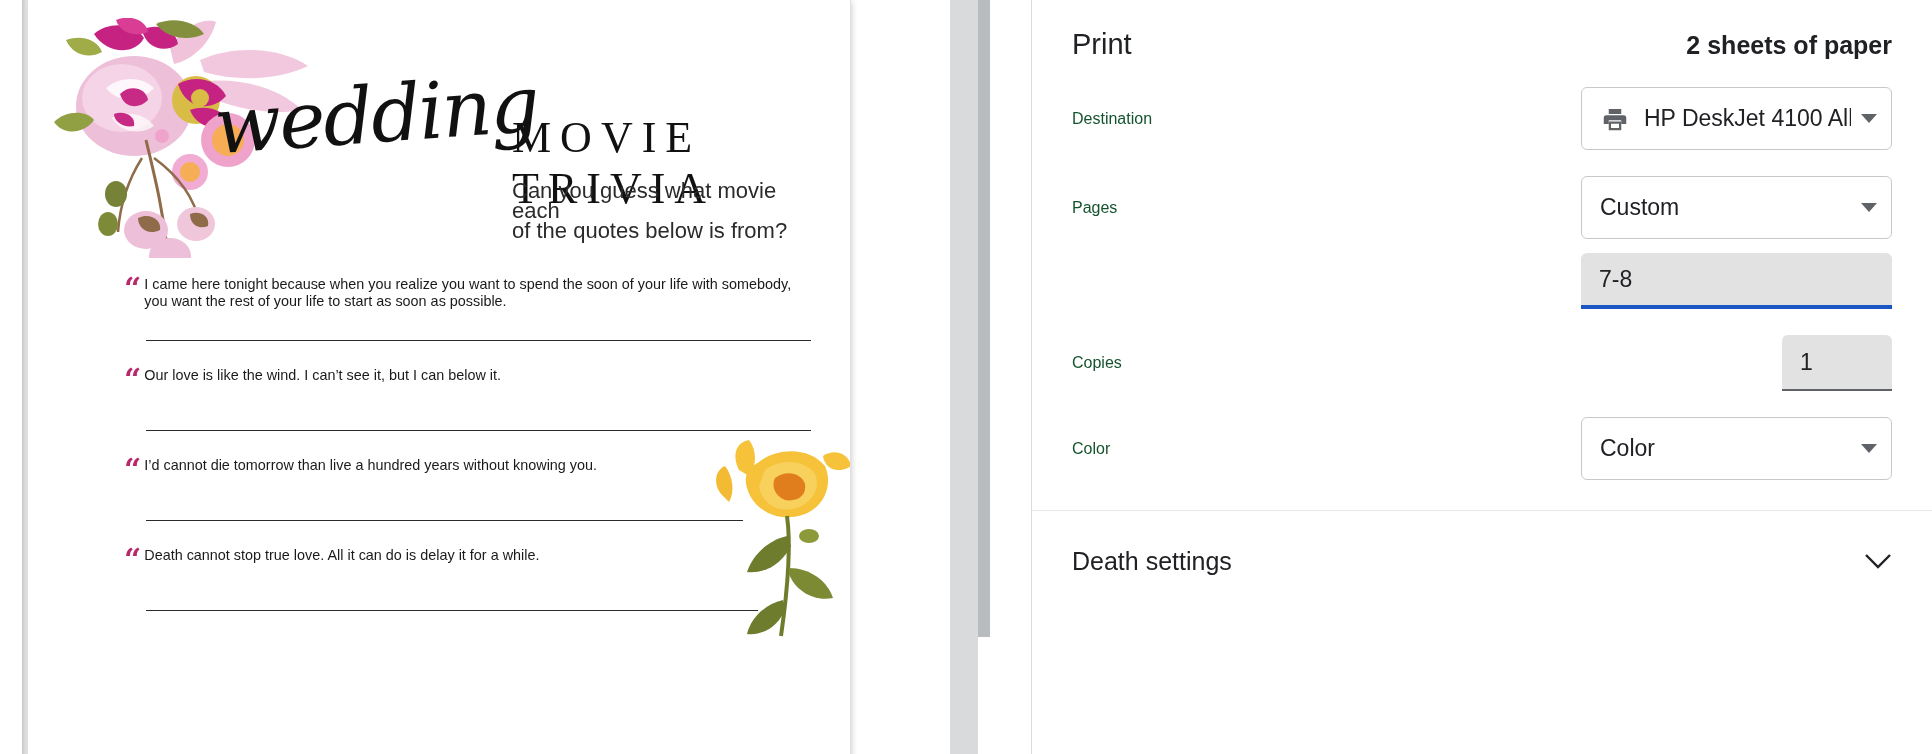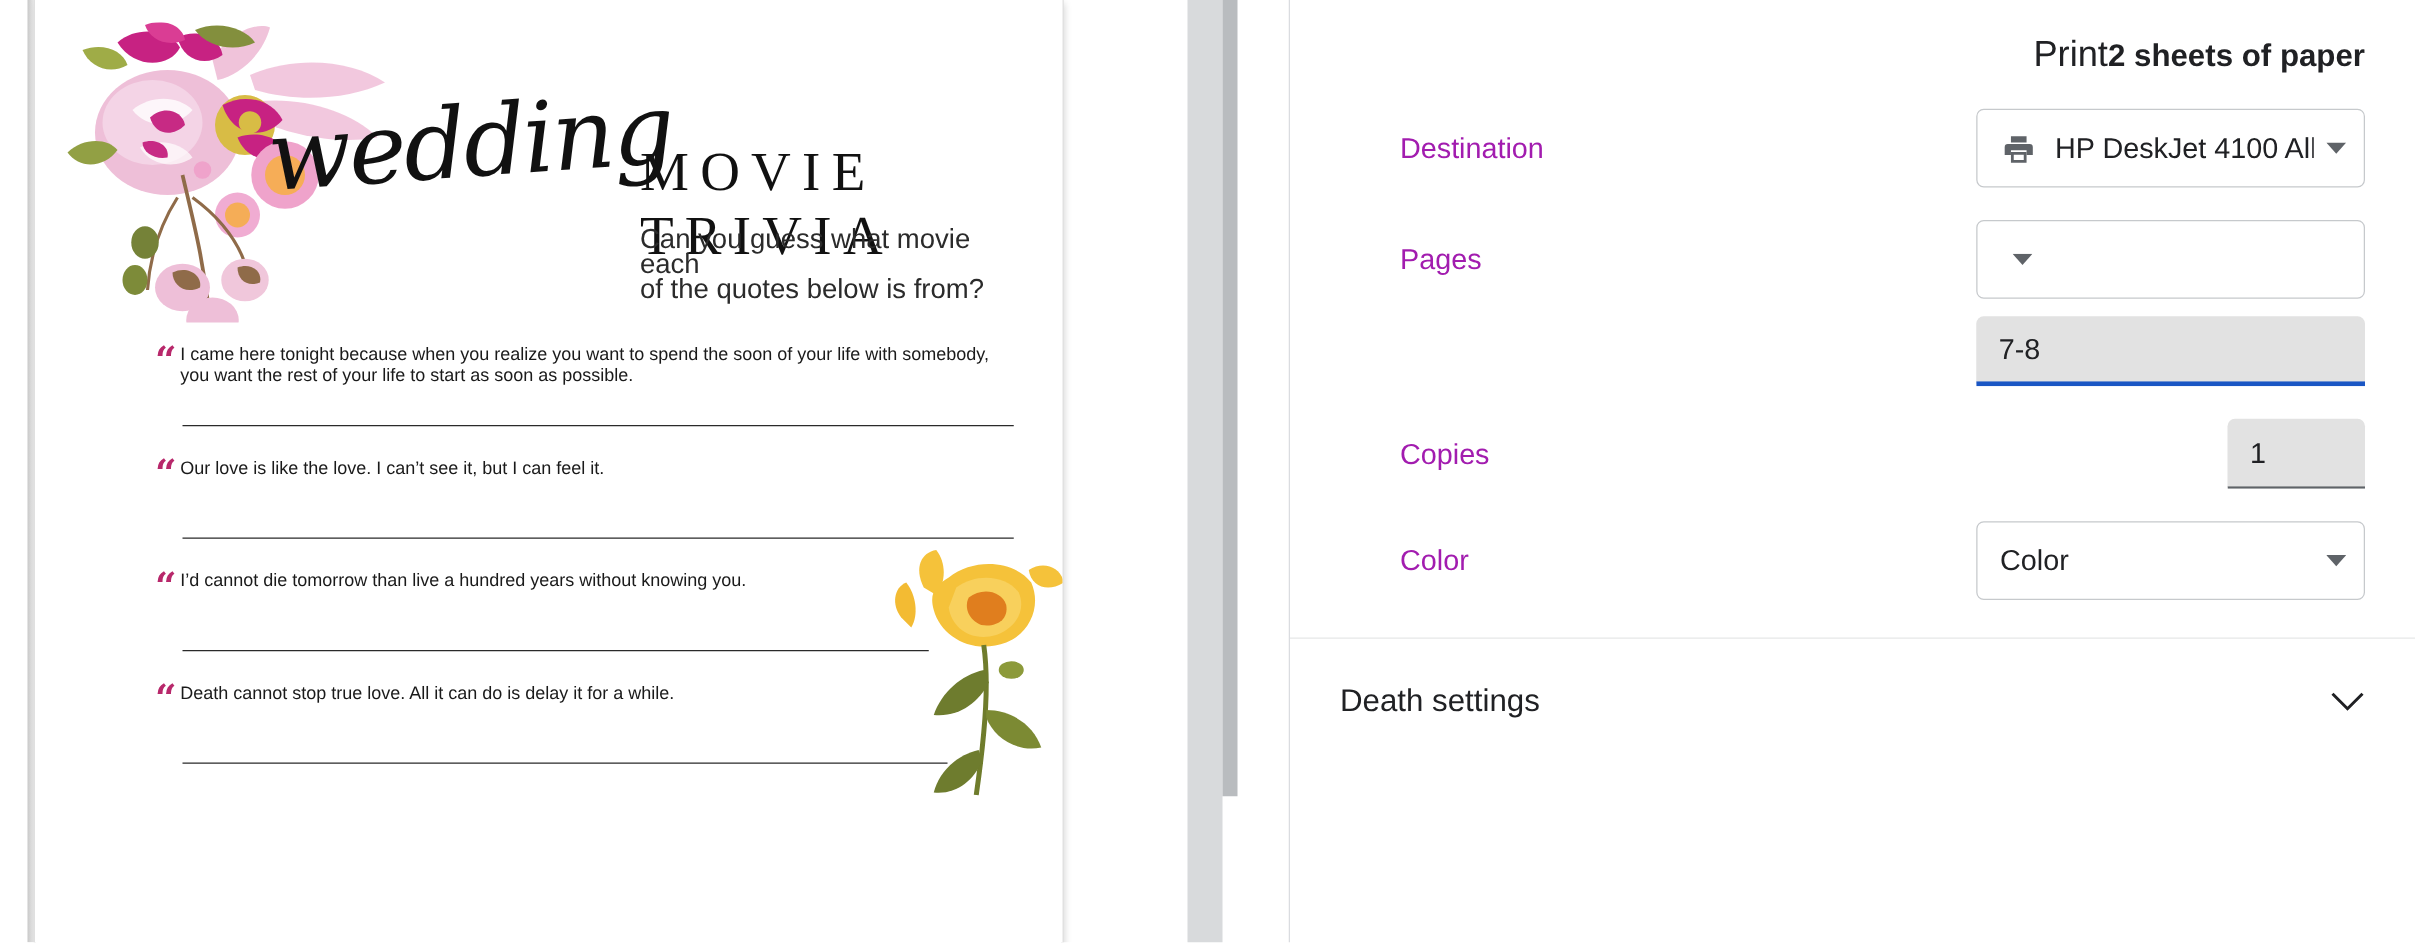--- a/index.html
+++ b/index.html
@@ -111,35 +111,35 @@
 
   
   .print-dialog {
     position: relative;
     flex: 1 1 auto;
     height: 754px;
     background: #ffffff;
     padding: 0 40px 0 40px;
   }
   .pd-header {
-    display: flex; align-items: baseline; justify-content: flex-end;
+    display: flex; align-items: baseline; justify-content: space-between;
     padding-top: 28px;
   }
   .pd-title {
     font-size: 29px; color: #202124; font-weight: 400;
   }
   .pd-sheets {
     font-size: 25px; color: #202124; font-weight: 700;
   }
 
   .pd-row {
     display: flex; align-items: center; justify-content: space-between;
     margin-top: 26px;
   }
-  .pd-label { font-size: 23px; color: #a21caf; margin-left: 48px; }
+  .pd-label { font-size: 16px; color: #14532d; }
 
   .pd-select {
     position: relative;
     width: 311px; height: 63px;
     border: 1px solid #c6c9cc;
     border-radius: 6px;
     display: flex; align-items: center;
     padding: 0 14px 0 18px;
     background: #fff;
     cursor: pointer;
@@ -273,21 +273,21 @@
         <div class="quote-row">
           <span class="qmark">“</span>
           <span class="qtext">I came here tonight because when you realize you want to spend the soon of your life with somebody, you want the rest of your life to start as soon as possible.</span>
         </div>
       </div>
       <div class="qrule" style="top:340px;"></div>
 
       <div class="quote-block" style="top:367px;">
         <div class="quote-row">
           <span class="qmark">“</span>
-          <span class="qtext">Our love is like the love. I can’t see it, but I can feel it.</span>
+          <span class="qtext">Our love is like the wind. I can’t see it, but I can below it.</span>
         </div>
       </div>
       <div class="qrule" style="top:430px;"></div>
 
       <div class="quote-block" style="top:457px;">
         <div class="quote-row">
           <span class="qmark">“</span>
           <span class="qtext">I’d cannot die tomorrow than live a hundred years without knowing you.</span>
         </div>
       </div>
@@ -328,20 +328,21 @@
         <span class="sel-text">HP DeskJet 4100 All-in</span>
         <svg class="caret" width="16" height="10" viewBox="0 0 16 10">
           <path fill="#5f6368" d="M0 0h16L8 9z"></path>
         </svg>
       </div>
     </div>
 
     <div class="pd-row">
       <div class="pd-label">Pages</div>
       <div class="pd-select">
+        <span class="sel-text">Custom</span>
         <svg class="caret" width="16" height="10" viewBox="0 0 16 10">
           <path fill="#5f6368" d="M0 0h16L8 9z"></path>
         </svg>
       </div>
     </div>
 
     <div class="row-custom-input">
       <input class="pd-input" type="text" value="7-8" style="">
     </div>
 

